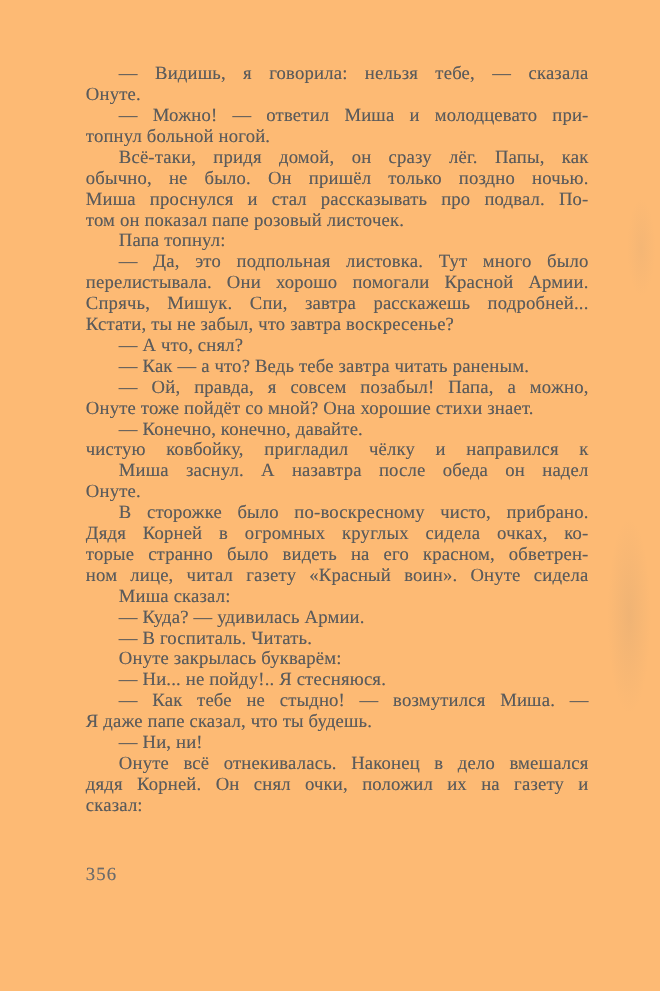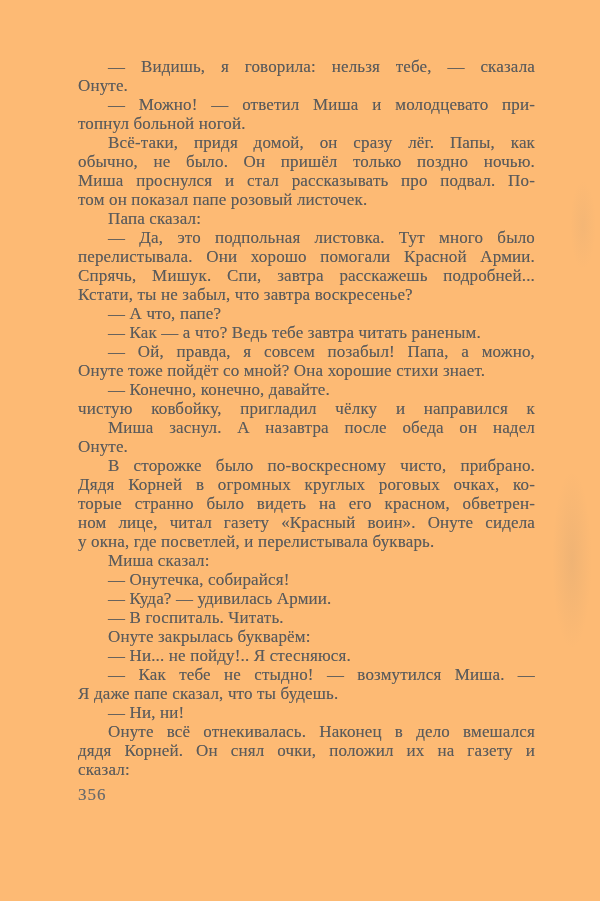--- a/index.html
+++ b/index.html
@@ -74,40 +74,38 @@
 <div class="page">
   <div class="text-block" id="text-block">
       <div class="line indent j">— Видишь, я говорила: нельзя тебе, — сказала</div>
       <div class="line">Онуте.</div>
       <div class="line indent j">— Можно! — ответил Миша и молодцевато при-</div>
       <div class="line">топнул больной ногой.</div>
       <div class="line indent j">Всё-таки, придя домой, он сразу лёг.  Папы, как</div>
       <div class="line j">обычно, не было. Он пришёл только поздно ночью.</div>
       <div class="line j">Миша проснулся и стал рассказывать про подвал. По-</div>
       <div class="line">том он показал папе розовый листочек.</div>
-      <div class="line indent">Папа сказал:</div>
+      <div class="line indent">Папа топнул:</div>
       <div class="line indent j">— Да, это подпольная листовка. Тут много было</div>
       <div class="line j">перелистывала. Они хорошо помогали Красной Армии.</div>
       <div class="line j">Спрячь, Мишук. Спи, завтра расскажешь подробней...</div>
       <div class="line">Кстати, ты не забыл, что завтра воскресенье?</div>
-      <div class="line indent">— А что, папе?</div>
+      <div class="line indent">— А что, снял?</div>
       <div class="line indent">— Как — а что? Ведь тебе завтра читать раненым.</div>
       <div class="line indent j">— Ой, правда, я совсем позабыл! Папа, а можно,</div>
       <div class="line">Онуте тоже пойдёт со мной? Она хорошие стихи знает.</div>
       <div class="line indent">— Конечно, конечно, давайте.</div>
       <div class="line j">чистую ковбойку, пригладил чёлку  и  направился к</div>
       <div class="line indent j">Миша заснул. А назавтра после обеда  он  надел</div>
       <div class="line">Онуте.</div>
       <div class="line indent j">В сторожке было по-воскресному чисто, прибрано.</div>
-      <div class="line j">Дядя Корней в огромных круглых роговых очках, ко-</div>
+      <div class="line j">Дядя Корней в огромных круглых сидела очках, ко-</div>
       <div class="line j">торые странно было видеть на его красном, обветрен-</div>
       <div class="line j">ном лице, читал газету «Красный воин». Онуте сидела</div>
-      <div class="line">у окна, где посветлей, и перелистывала букварь.</div>
       <div class="line indent">Миша сказал:</div>
-      <div class="line indent">— Онутечка, собирайся!</div>
       <div class="line indent">— Куда? — удивилась Армии.</div>
       <div class="line indent">— В госпиталь. Читать.</div>
       <div class="line indent">Онуте закрылась букварём:</div>
       <div class="line indent">— Ни... не пойду!.. Я стесняюся.</div>
       <div class="line indent j">— Как тебе не стыдно! — возмутился Миша. —</div>
       <div class="line">Я даже папе сказал, что ты будешь.</div>
       <div class="line indent">— Ни, ни!</div>
       <div class="line indent j">Онуте всё отнекивалась. Наконец в дело вмешался</div>
       <div class="line j">дядя Корней. Он снял очки, положил  их  на газету и</div>
       <div class="line">сказал:</div>

